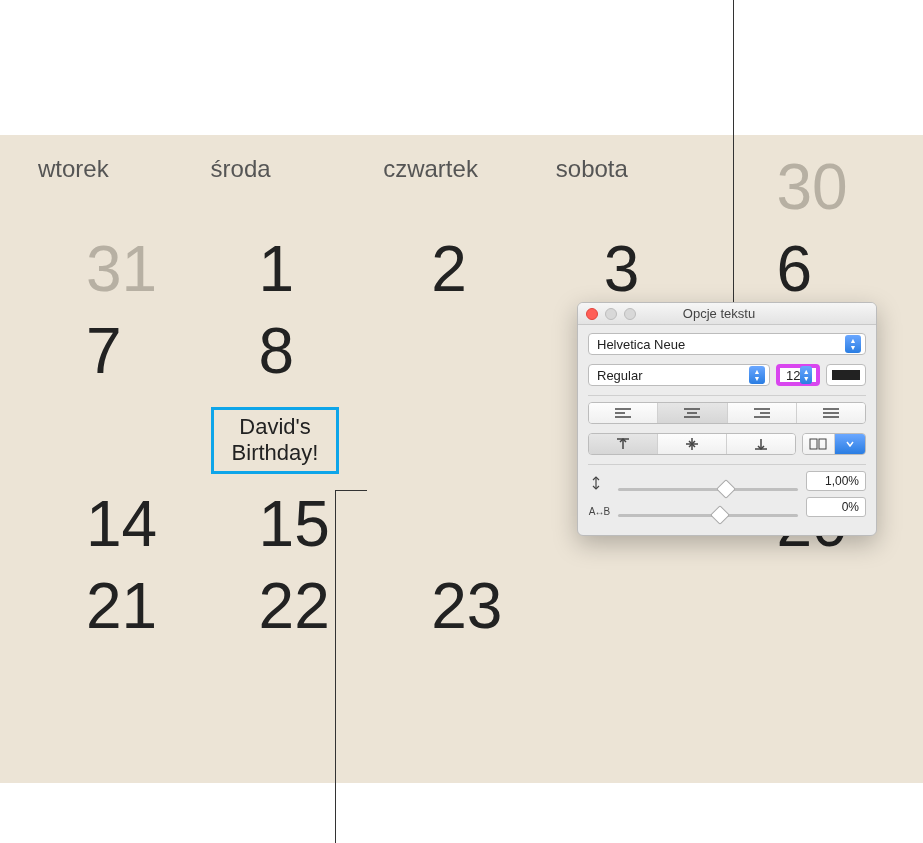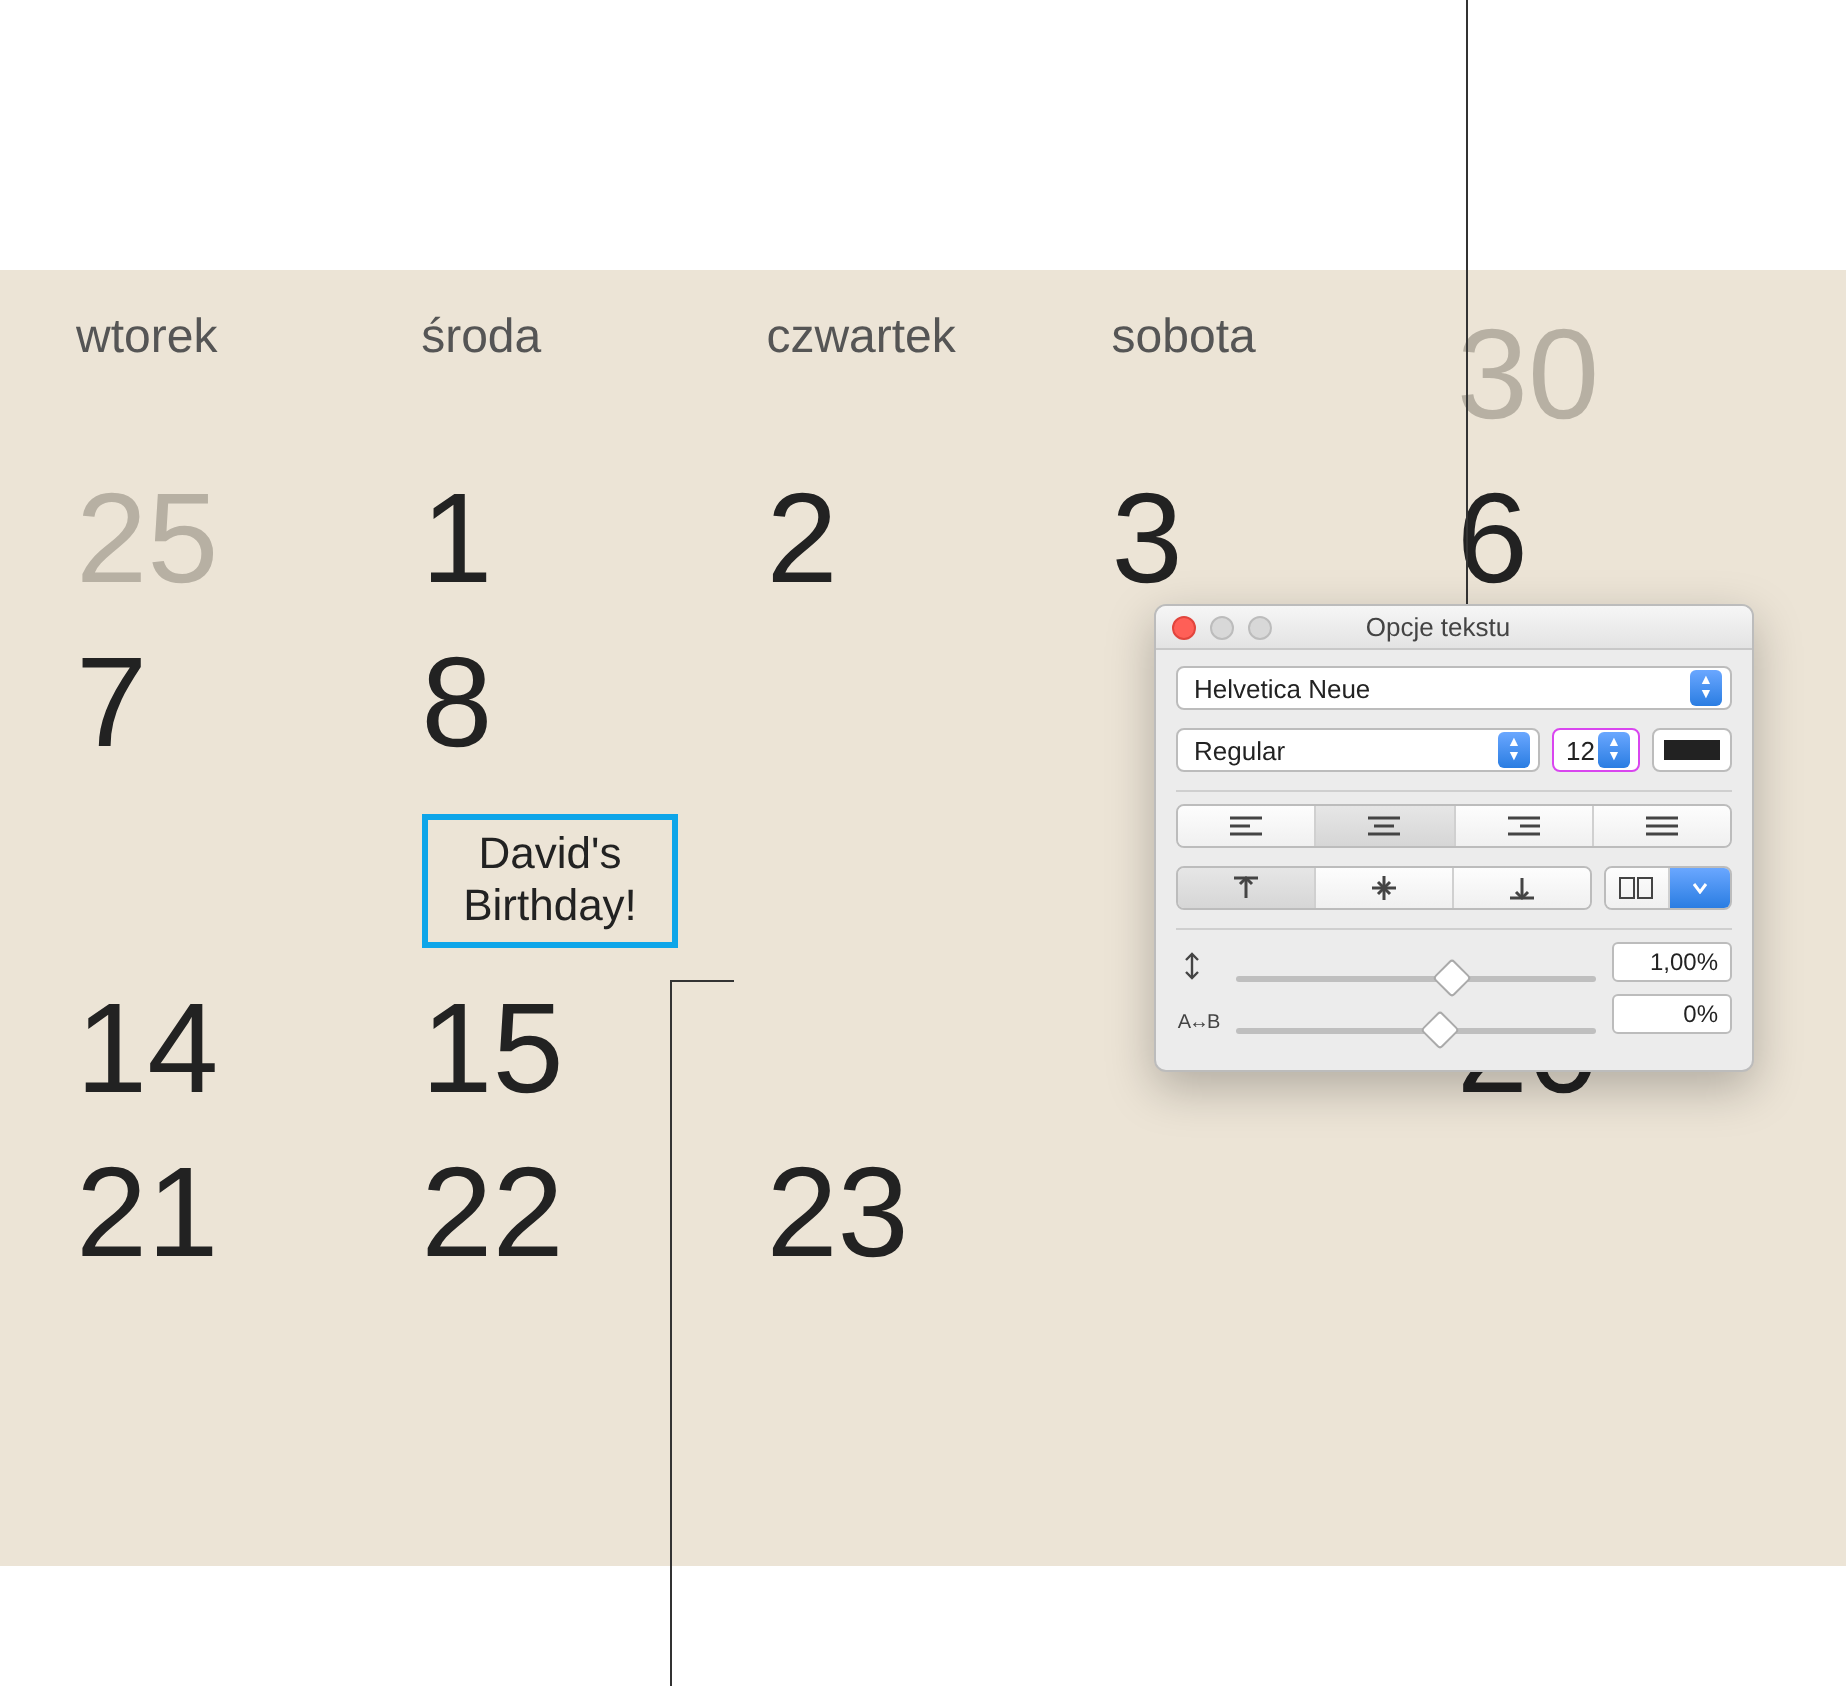--- a/index.html
+++ b/index.html
@@ -25,20 +25,21 @@
     text-align: left;
     padding-left: 8px;
   }
   .daynum {
     font-size: 64px;
     font-weight: 400;
     color: #222;
     text-align: left;
     padding-left: 8px;
     line-height: 1;
+    margin-left: 48px;
   }
   .daynum.dim { color: #b7b0a3; }
   .event-cell { position: relative; padding-left: 8px; }
   .event-box {
     display: inline-block;
     border: 3px solid #0ea5e9;
     background: transparent;
     font-size: 22px;
     color: #222;
     text-align: center;
@@ -93,21 +94,21 @@
   .stepper {
     display: flex; flex-direction: column; justify-content: center;
     width: 16px; height: 18px;
     background: linear-gradient(#6aa7ff,#2a7de2);
     border-radius: 3px;
     color: #fff;
   }
   .stepper .tri { font-size: 7px; line-height: 7px; text-align: center; }
   .numbox {
     width: 44px; height: 22px;
-    background: #fff; border: 1px solid #d946ef; border-radius: 4px;
+    background: #fff; border: 4px solid #d946ef; border-radius: 4px;
     display: flex; align-items: center; padding: 0 4px 0 6px; font-size: 13px;
   }
   .swatch {
     width: 40px; height: 22px;
     background: #fff; border: 1px solid #bcbcbc; border-radius: 4px;
     display: flex; align-items: center; justify-content: center;
   }
   .swatch-inner { width: 28px; height: 10px; background: #222; }
   .seg { display: flex; gap: 0; width: 100%; border: 1px solid #bcbcbc; border-radius: 4px; overflow: hidden; height: 22px; }
   .segbtn {
@@ -144,21 +145,21 @@
 <body>
 
 <div class="canvas">
   <div class="grid">
     <div class="dayname">wtorek</div>
     <div class="dayname">środa</div>
     <div class="dayname">czwartek</div>
     <div class="dayname">sobota</div>
 
     <div class="daynum dim">30</div>
-    <div class="daynum dim">25</div>
+    <div class="daynum dim">31</div>
     <div class="daynum">1</div>
     <div class="daynum">2</div>
     <div class="daynum">3</div>
 
     <div class="daynum">6</div>
     <div class="daynum">7</div>
     <div class="daynum">8</div>
     <div class="daynum"></div>
     <div class="daynum"></div>
 

